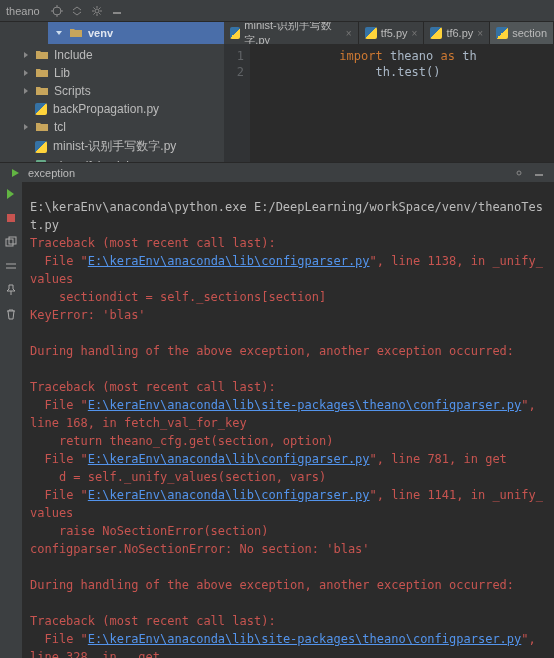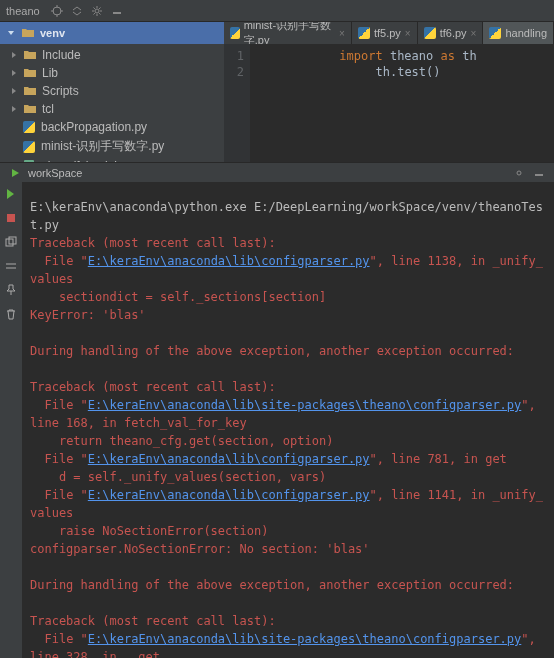--- a/index.html
+++ b/index.html
@@ -3,25 +3,25 @@
 <meta charset="utf-8">
 <style>
 * { margin: 0; padding: 0; box-sizing: border-box; }
 body { width: 554px; height: 658px; font-family: "Segoe UI", Arial, sans-serif; font-size: 12px; background: #2b2b2b; color: #bbb; overflow: hidden; }
 .toolbar { height: 22px; background: #3c3f41; border-bottom: 1px solid #282828; display: flex; align-items: center; padding: 0 6px; gap: 10px; color: #888; font-size: 11px; }
 .toolbar .label { color: #aaa; }
 .toolbar .icons { display: flex; gap: 6px; align-items: center; }
 .ic { width: 14px; height: 14px; display: inline-flex; align-items: center; justify-content: center; color: #999; }
 .main-row { display: flex; height: 140px; }
 .left-col { width: 224px; background: #3c3f41; display: flex; flex-direction: column; }
-.proj-bar { height: 22px; background: #4a6ea9; color: #cfd8e6; display: flex; align-items: center; padding: 4px 6px; font-size: 11px; gap: 6px; }
+.proj-bar { height: 22px; background: #4a6ea9; color: #cfd8e6; display: flex; align-items: center; padding: 4px 6px; font-size: 11px; gap: 6px; margin-left: 48px; }
 .proj-bar .fold { color: #b8c7e0; cursor: pointer; }
 .proj-bar .name { font-weight: bold; color: #e0e6f0; }
 .proj-bar .path { color: #b8c7e0; font-size: 10px; }
-.tree { flex: 1; background: #3c3f41; padding: 2px 4px; overflow: hidden; }
+.tree { flex: 1; background: #3c3f41; padding: 2px 16px; overflow: hidden; }
 .tree-item { display: flex; align-items: center; padding: 2px 6px 2px 18px; color: #bbb; font-size: 12px; gap: 5px; cursor: pointer; }
 .ti-icon { width: 14px; height: 14px; display: flex; align-items: center; justify-content: center; }
 .py-ico { width: 12px; height: 12px; background: linear-gradient(135deg,#3572a5 50%,#ffd43b 50%); border-radius: 2px; }
 .right-col { flex: 1; display: flex; flex-direction: column; background: #2b2b2b; }
 .tabs { height: 22px; background: #3c3f41; display: flex; align-items: stretch; overflow: hidden; }
 .tab { display: flex; align-items: center; padding: 0 6px; border-right: 1px solid #282828; font-size: 11px; color: #bbb; gap: 4px; cursor: pointer; }
 .tab.active { background: #515658; }
 .tab .close { color: #777; font-size: 10px; }
 .editor { flex: 1; display: flex; background: #2b2b2b; font-family: Consolas, monospace; font-size: 12px; }
 .gutter { width: 26px; background: #313335; color: #606366; text-align: right; padding: 4px 6px 0 0; line-height: 16px; }
@@ -122,37 +122,37 @@
             </svg>
           </span>
           <span class="ti-icon">
             <svg width="12" height="10" viewBox="0 0 12 10">
               <path d="M0 1h4l1 1h7v7H0z" fill="#c7a55c"></path>
             </svg>
           </span>
           <span>Scripts</span>
         </div>
         <div class="tree-item">
+          <span class="ti-icon">
+            <span class="py-ico"></span>
+          </span>
+          <span>backPropagation.py</span>
+        </div>
+        <div class="tree-item">
           <span style="margin-left: -12px;">
             <svg width="8" height="8" viewBox="0 0 8 8">
               <path d="M2 1l4 3-4 3z" fill="#888"></path>
             </svg>
           </span>
           <span class="ti-icon">
             <svg width="12" height="10" viewBox="0 0 12 10">
               <path d="M0 1h4l1 1h7v7H0z" fill="#c7a55c"></path>
             </svg>
           </span>
           <span>tcl</span>
-        </div>
-        <div class="tree-item">
-          <span class="ti-icon">
-            <span class="py-ico"></span>
-          </span>
-          <span>backPropagation.py</span>
         </div>
         <div class="tree-item">
           <span class="ti-icon">
             <span class="py-ico"></span>
           </span>
           <span>minist-识别手写数字.py</span>
         </div>
         <div class="tree-item">
           <span class="ti-icon">
             <svg width="10" height="12" viewBox="0 0 10 12">
@@ -176,21 +176,21 @@
           <span>tf5.py</span>
           <span class="close">×</span>
         </div>
         <div class="tab">
           <span class="py-ico"></span>
           <span>tf6.py</span>
           <span class="close">×</span>
         </div>
         <div class="tab active">
           <span class="py-ico"></span>
-          <span>handling</span>
+          <span>section</span>
         </div>
       </div>
     <div class="editor">
       <div class="gutter" id="gutter">
           <div>1</div>
           <div>2</div>
         </div>
       <div class="code" id="code">
           <div><span class="kw">import</span><span> </span><span class="id">theano</span><span> </span><span class="kw2">as</span><span> </span><span class="id">th</span></div>
           <div><span class="id">th.test()</span></div>
@@ -198,21 +198,21 @@
     </div>
   </div>
 </div>
 
 <div class="panel-hdr">
   <span class="ic">
       <svg width="10" height="10" viewBox="0 0 10 10">
         <path d="M2 1l7 4-7 4z" fill="#62b543"></path>
       </svg>
     </span>
-  <span class="ti">workSpace</span>
+  <span class="ti">exception</span>
   <span class="ic">
       <svg width="10" height="10" viewBox="0 0 10 10">
         <circle cx="5" cy="5" r="2" fill="none" stroke="#888"></circle>
       </svg>
     </span>
   <span class="ic">
       <svg width="8" height="8" viewBox="0 0 8 8">
         <rect x="0" y="5" width="8" height="2" fill="#888"></rect>
       </svg>
     </span>

